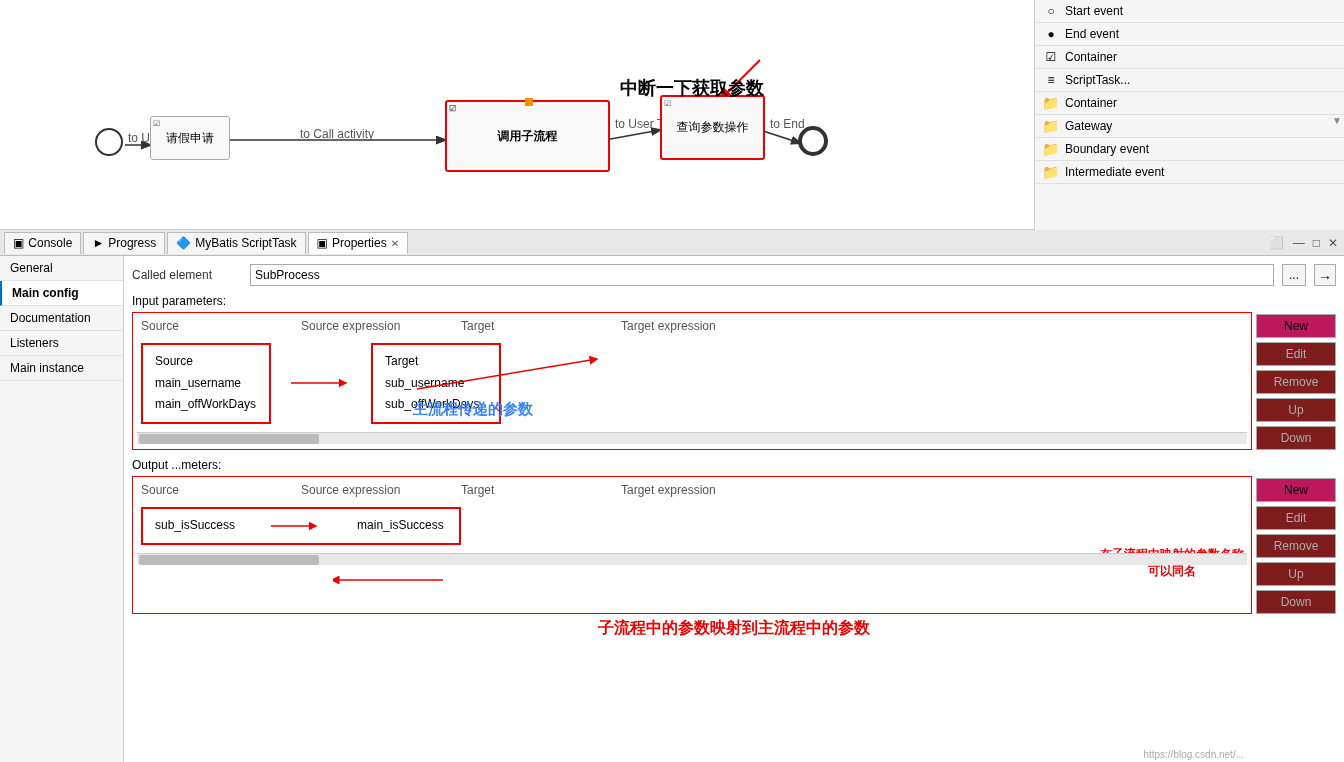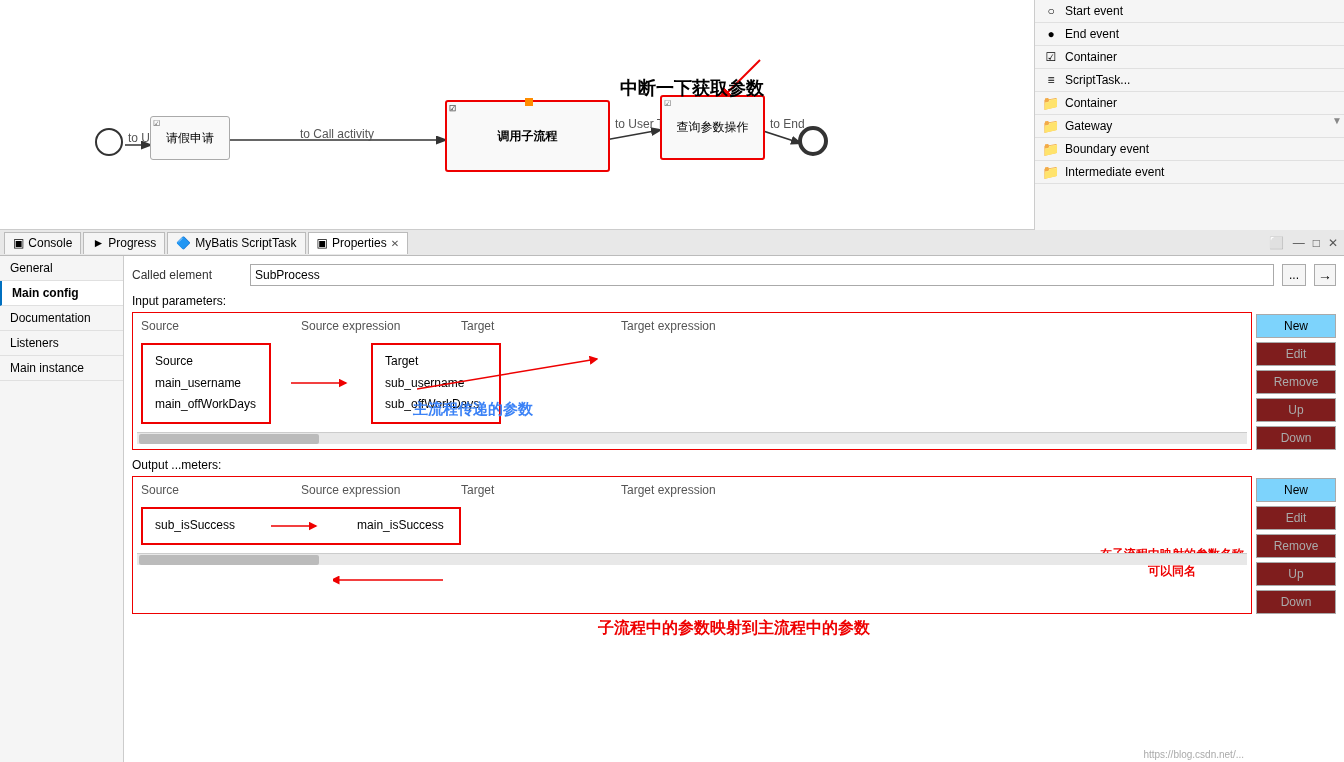--- a/index.html
+++ b/index.html
@@ -236,21 +236,21 @@
       background: #7f1d1d;
       cursor: pointer;
       font-size: 12px;
       text-align: center;
     }
     .action-btn:disabled {
       color: #aaa;
       cursor: default;
     }
     .action-btn.primary {
-      background: #7dd3fc;
+      background: #be185d;
     }
 
     
     .arrows-svg {
       position: absolute;
       top: 0; left: 0;
       width: 100%;
       height: 100%;
       pointer-events: none;
     }

